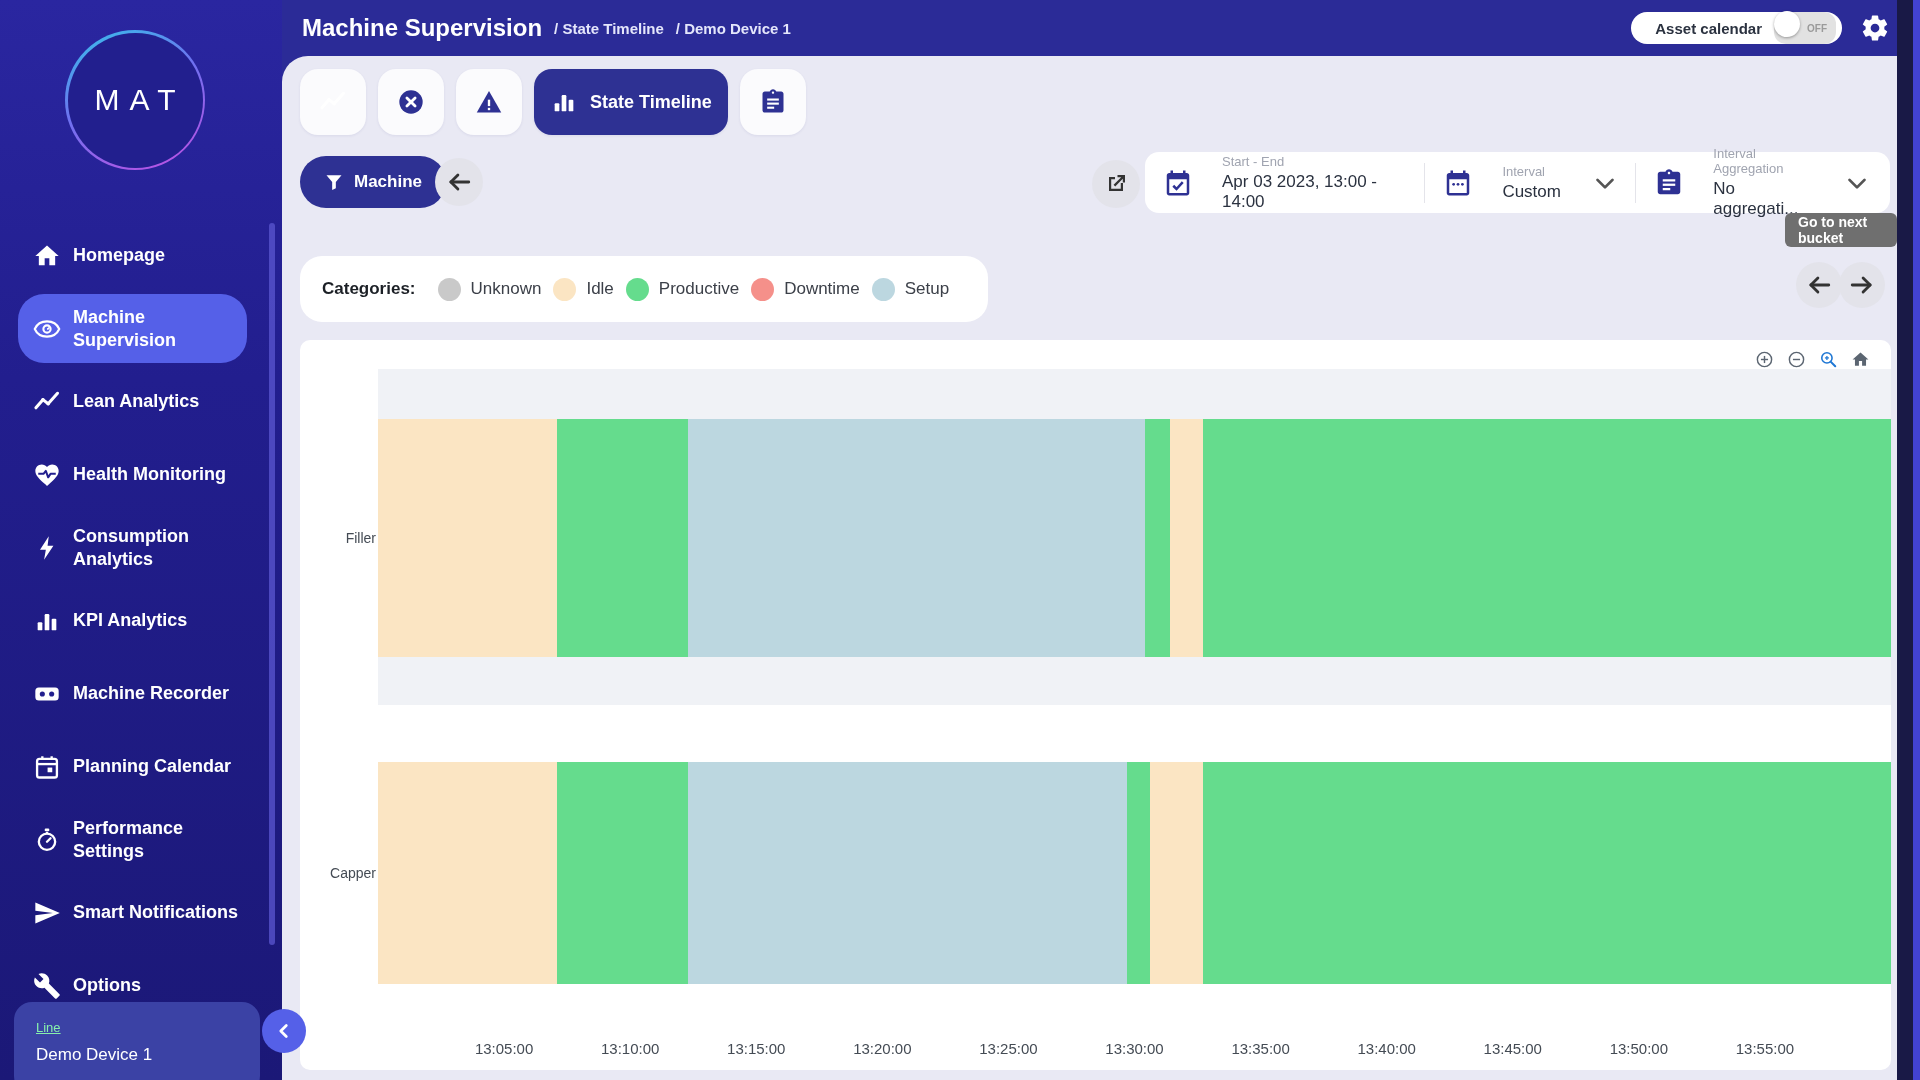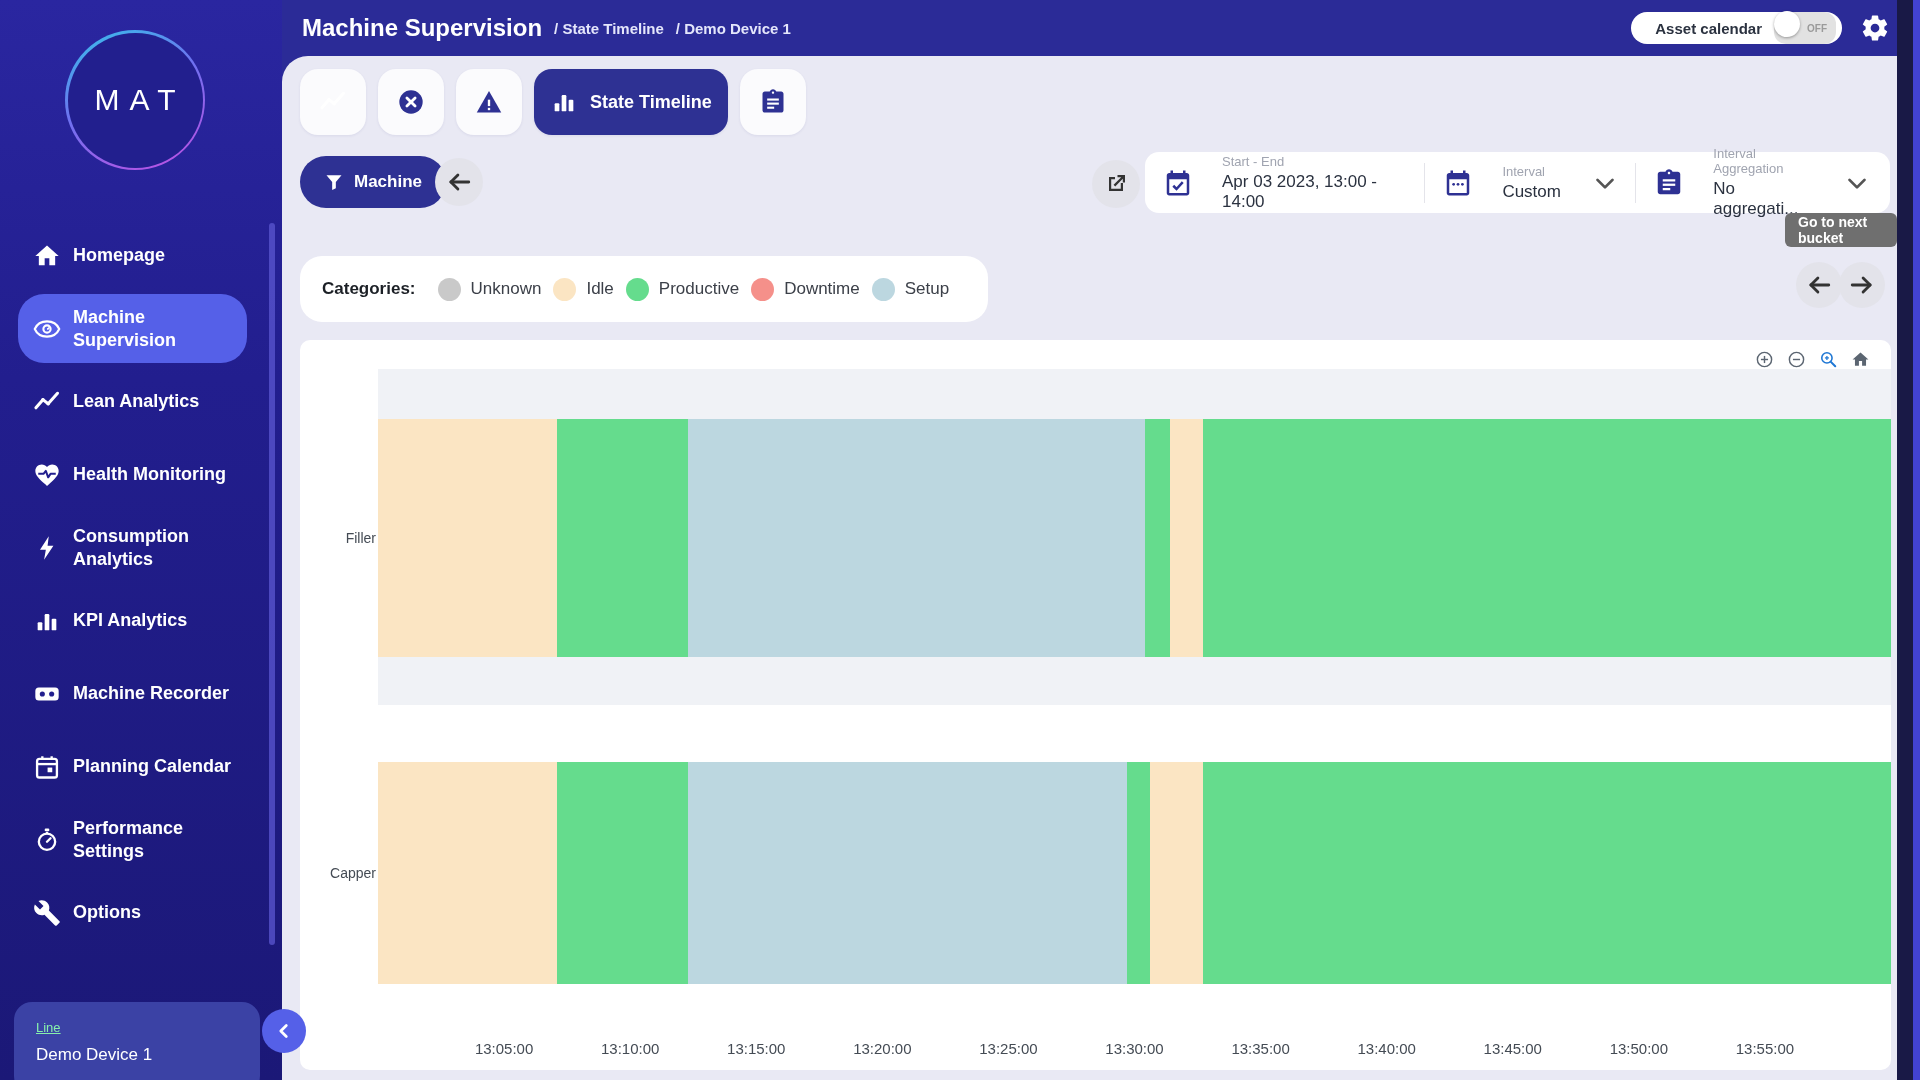--- a/index.html
+++ b/index.html
@@ -214,20 +214,28 @@
       <div class="nav-item">
         <span class="nav-icon">
           <svg viewBox="0 0 24 24">
             <circle cx="12" cy="13.5" r="7" fill="none" stroke="#fff" stroke-width="2"></circle>
             <rect x="10" y="2.2" width="4" height="2.4" rx="1" fill="#fff"></rect>
             <line x1="12" y1="5" x2="12" y2="7" stroke="#fff" stroke-width="2"></line>
             <line x1="12" y1="13.5" x2="15" y2="10.5" stroke="#fff" stroke-width="2" stroke-linecap="round"></line>
           </svg>
         </span>
         <span class="nav-label">Performance Settings</span>
+      </div>
+      <div class="nav-item">
+        <span class="nav-icon">
+          <svg viewBox="0 0 24 24">
+            <path fill="#fff" d="M2.01 21L23 12 2.01 3 2 10l15 2-15 2z"></path>
+          </svg>
+        </span>
+        <span class="nav-label">Smart Notifications</span>
       </div>
       <div class="nav-item">
         <span class="nav-icon">
           <svg viewBox="0 0 24 24">
             <path fill="#fff" d="M22.7 19l-9.1-9.1c.9-2.3.4-5-1.5-6.9-2-2-5-2.4-7.4-1.3L9 6 6 9 1.6 4.7C.4 7.1.9 10.1 2.9 12.1c1.9 1.9 4.6 2.4 6.9 1.5l9.1 9.1c.4.4 1 .4 1.4 0l2.3-2.3c.5-.4.5-1.1.1-1.4z"></path>
           </svg>
         </span>
         <span class="nav-label">Options</span>
       </div>
     </nav>

